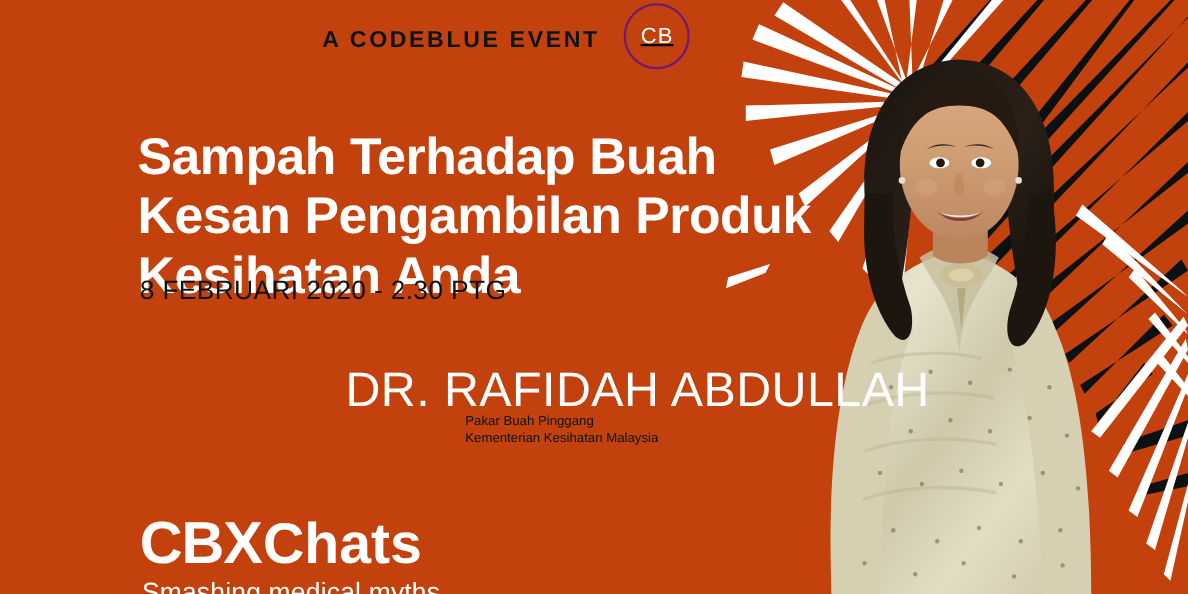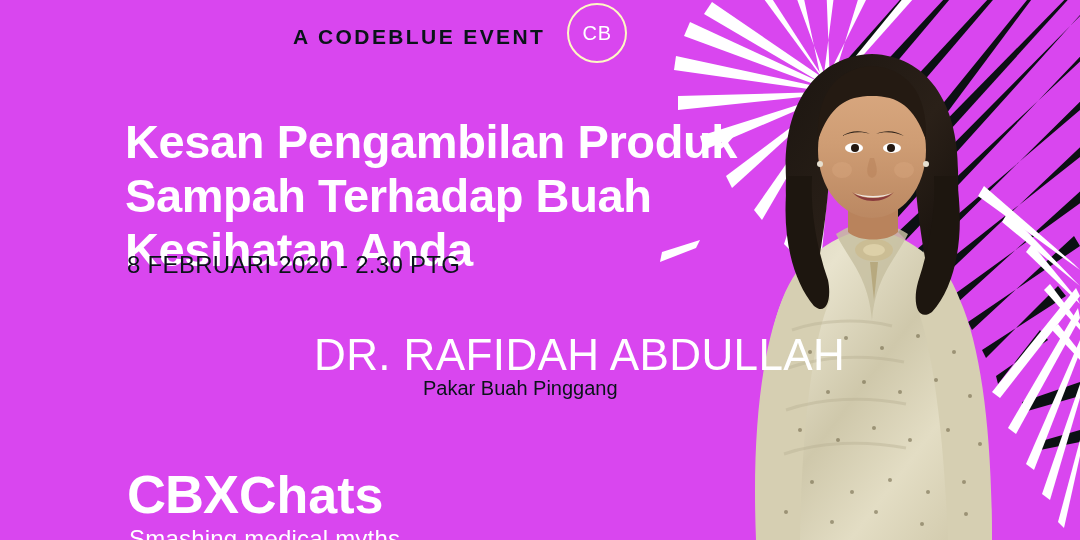--- a/index.html
+++ b/index.html
@@ -6,21 +6,21 @@
   html, body {
     margin: 0;
     padding: 0;
     background: #ffffff;
   }
   #banner {
     position: relative;
     width: 1080px;
     height: 540px;
     overflow: hidden;
-    background: #d946ef;
+    background: #c2410c;
     font-family: "Liberation Sans", sans-serif;
     -webkit-font-smoothing: antialiased;
   }
 
   
   .fronds {
     position: absolute;
     inset: 0;
     pointer-events: none;
   }
@@ -51,27 +51,28 @@
     color: #0A1419;
     font-size: 21px;
     font-weight: bold;
     letter-spacing: 2.4px;
     white-space: nowrap;
     line-height: 1;
   }
   .cb-badge {
     width: 56px;
     height: 56px;
-    border: 2px solid #fef9c3;
+    border: 2px solid #701a75;
     border-radius: 50%;
     display: flex;
     align-items: center;
     justify-content: center;
     margin-top: -6px;
     flex: none;
+    text-decoration: underline;
   }
   .cb-badge span {
     color: #ffffff;
     font-size: 20px;
     letter-spacing: 1px;
     font-weight: 400;
     line-height: 1;
   }
 
   
@@ -109,21 +110,21 @@
     font-weight: 400;
     letter-spacing: 0.4px;
     line-height: 1;
     white-space: nowrap;
   }
   .speaker-sub {
     position: absolute;
     left: 423px;
     top: 375px;
     color: #0A1419;
-    font-size: 20px;
+    font-size: 12px;
     line-height: 1.33;
   }
   .speaker-sub span { display: block; white-space: nowrap; }
 
   
   .logo {
     position: absolute;
     left: 127px;
     top: 443px;
   }
@@ -342,30 +343,31 @@
   </div>
 
   <div class="eyebrow-row">
     <div class="eyebrow-text">A CODEBLUE EVENT</div>
     <div class="cb-badge">
       <span>CB</span>
     </div>
   </div>
 
   <h1 class="title">
+    <span>Sampah Terhadap Buah</span>
     <span>Kesan Pengambilan Produk</span>
-    <span>Sampah Terhadap Buah</span>
     <span>Kesihatan Anda</span>
   </h1>
 
   <div class="date">8 FEBRUARI 2020 - 2.30 PTG</div>
 
   <div class="speaker-name">DR. RAFIDAH ABDULLAH</div>
   <div class="speaker-sub">
     <span>Pakar Buah Pinggang</span>
+    <span>Kementerian Kesihatan Malaysia</span>
   </div>
 
   <div class="logo">
     <div class="logo-word">
       <span class="logo-cbx">CBX</span>
       <span class="logo-chats">Chats</span>
     </div>
     <div class="logo-tagline">Smashing medical myths</div>
   </div>
 

